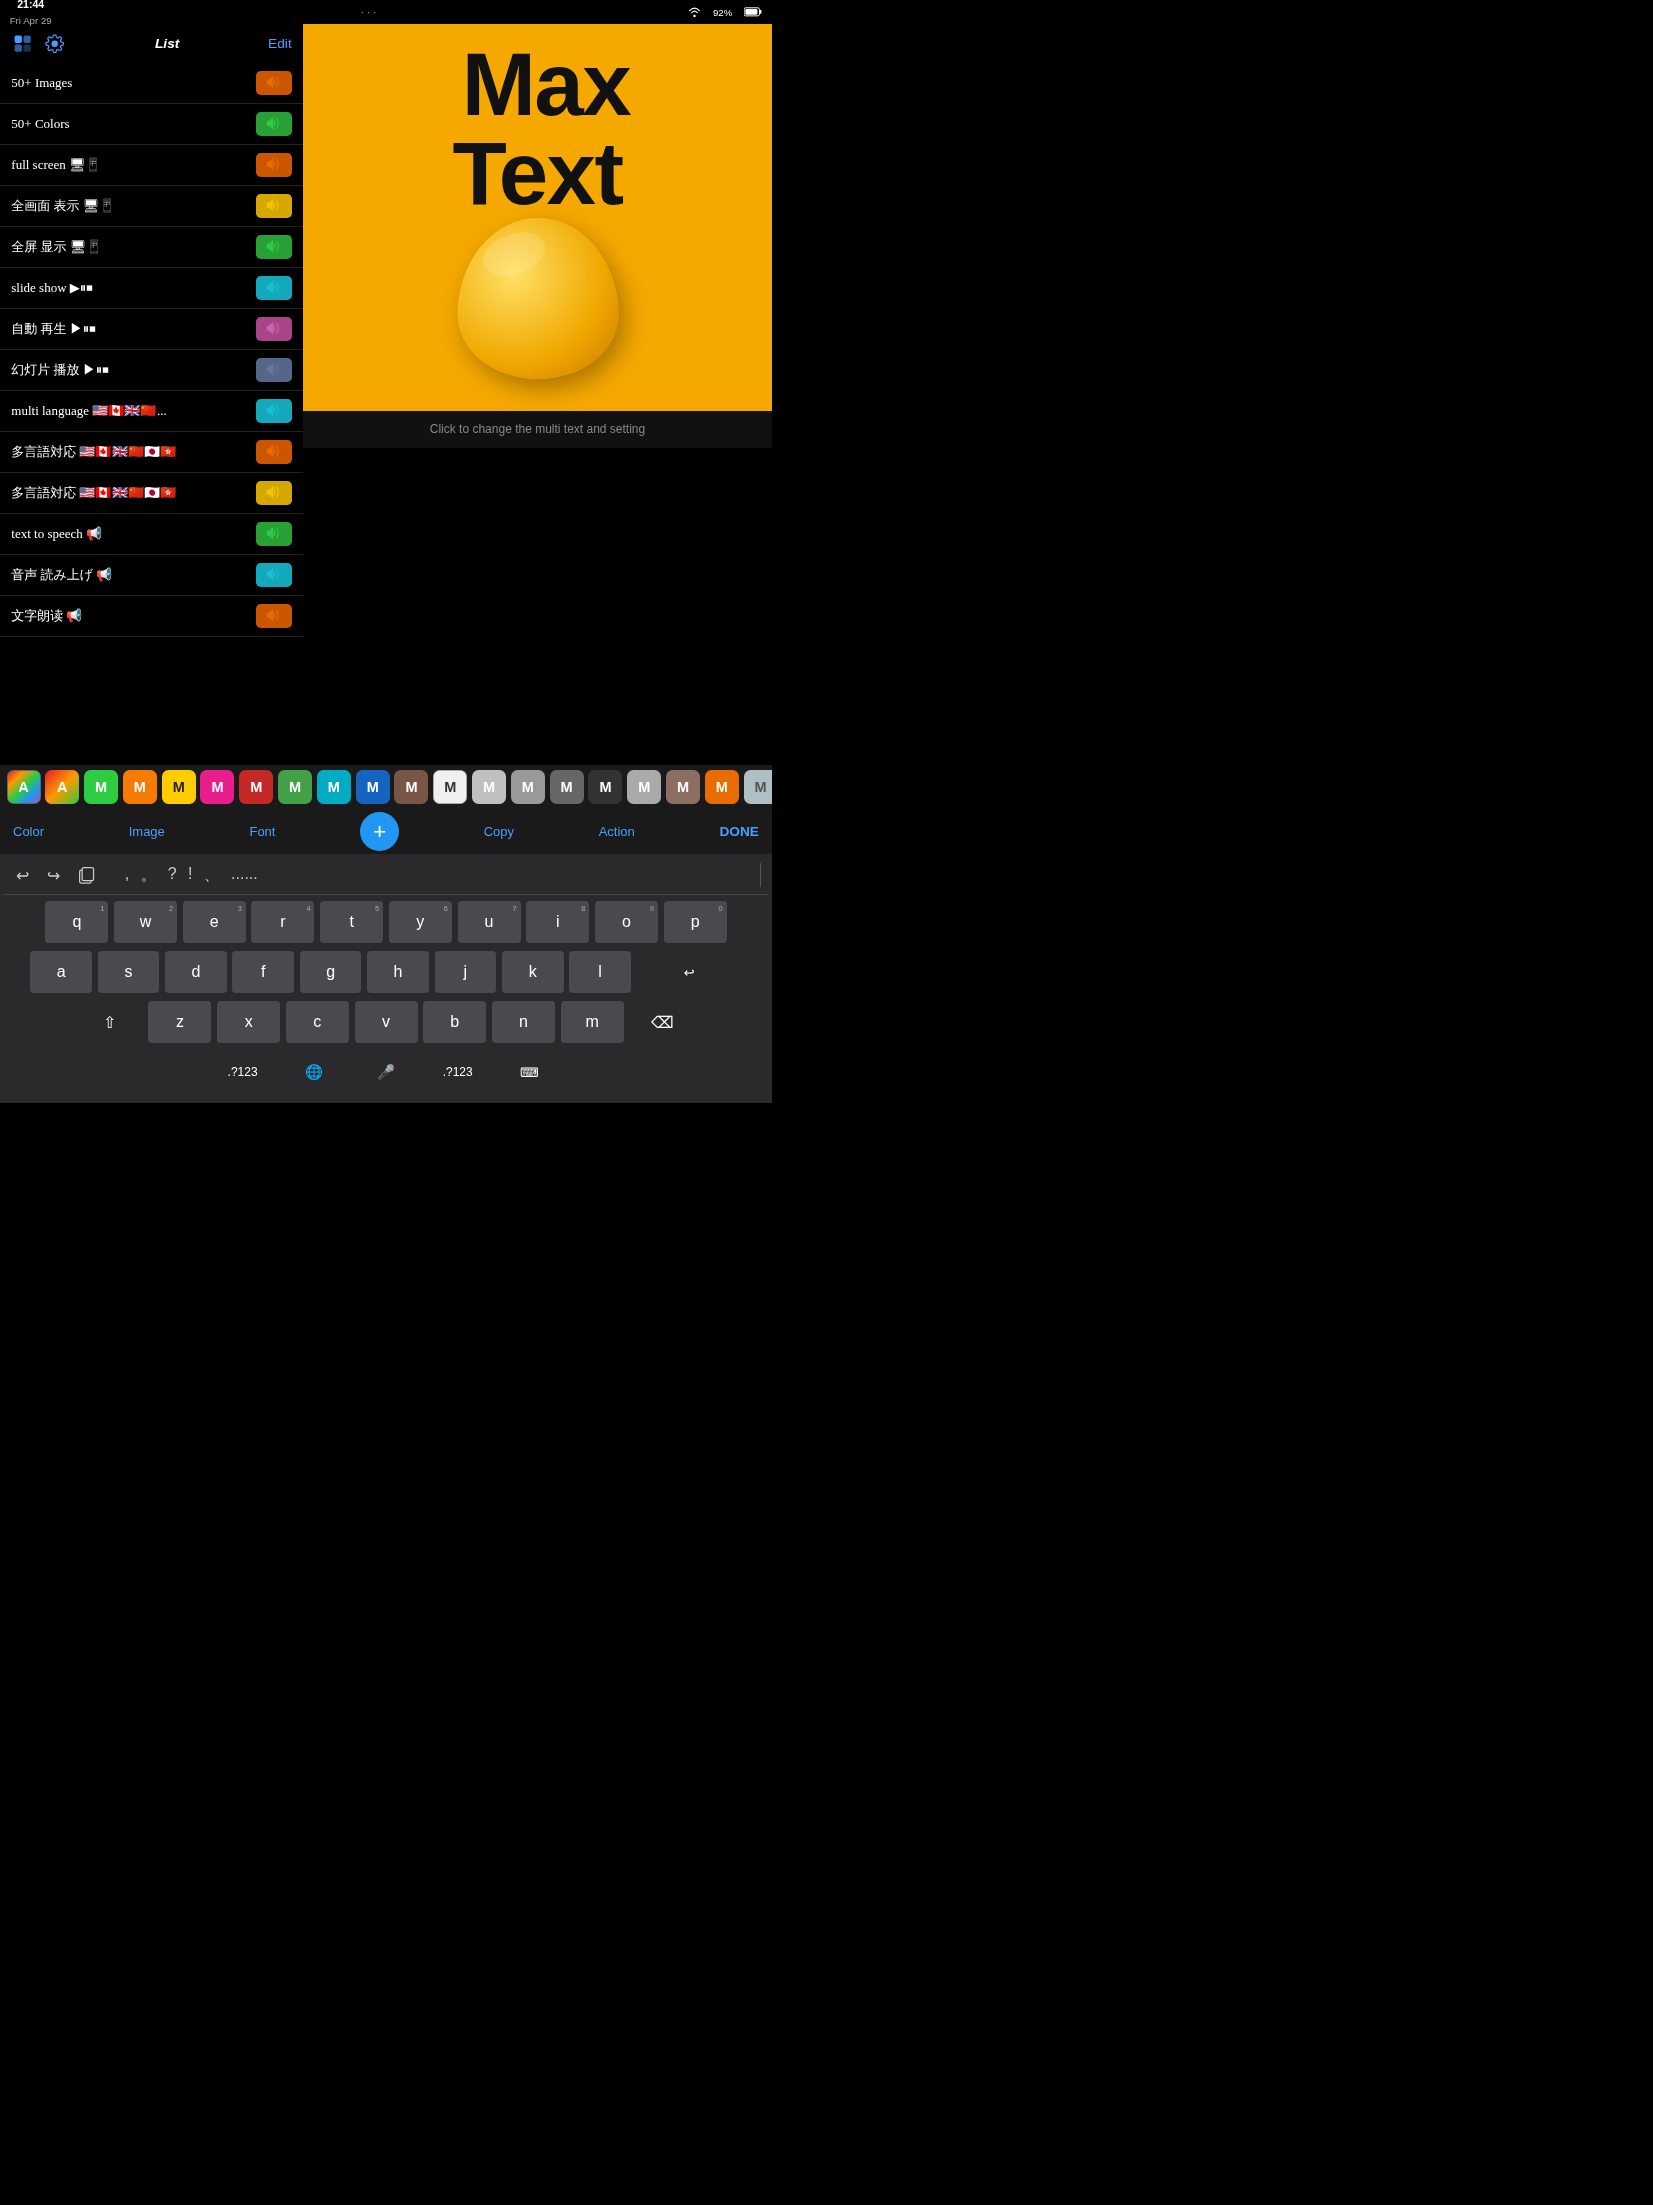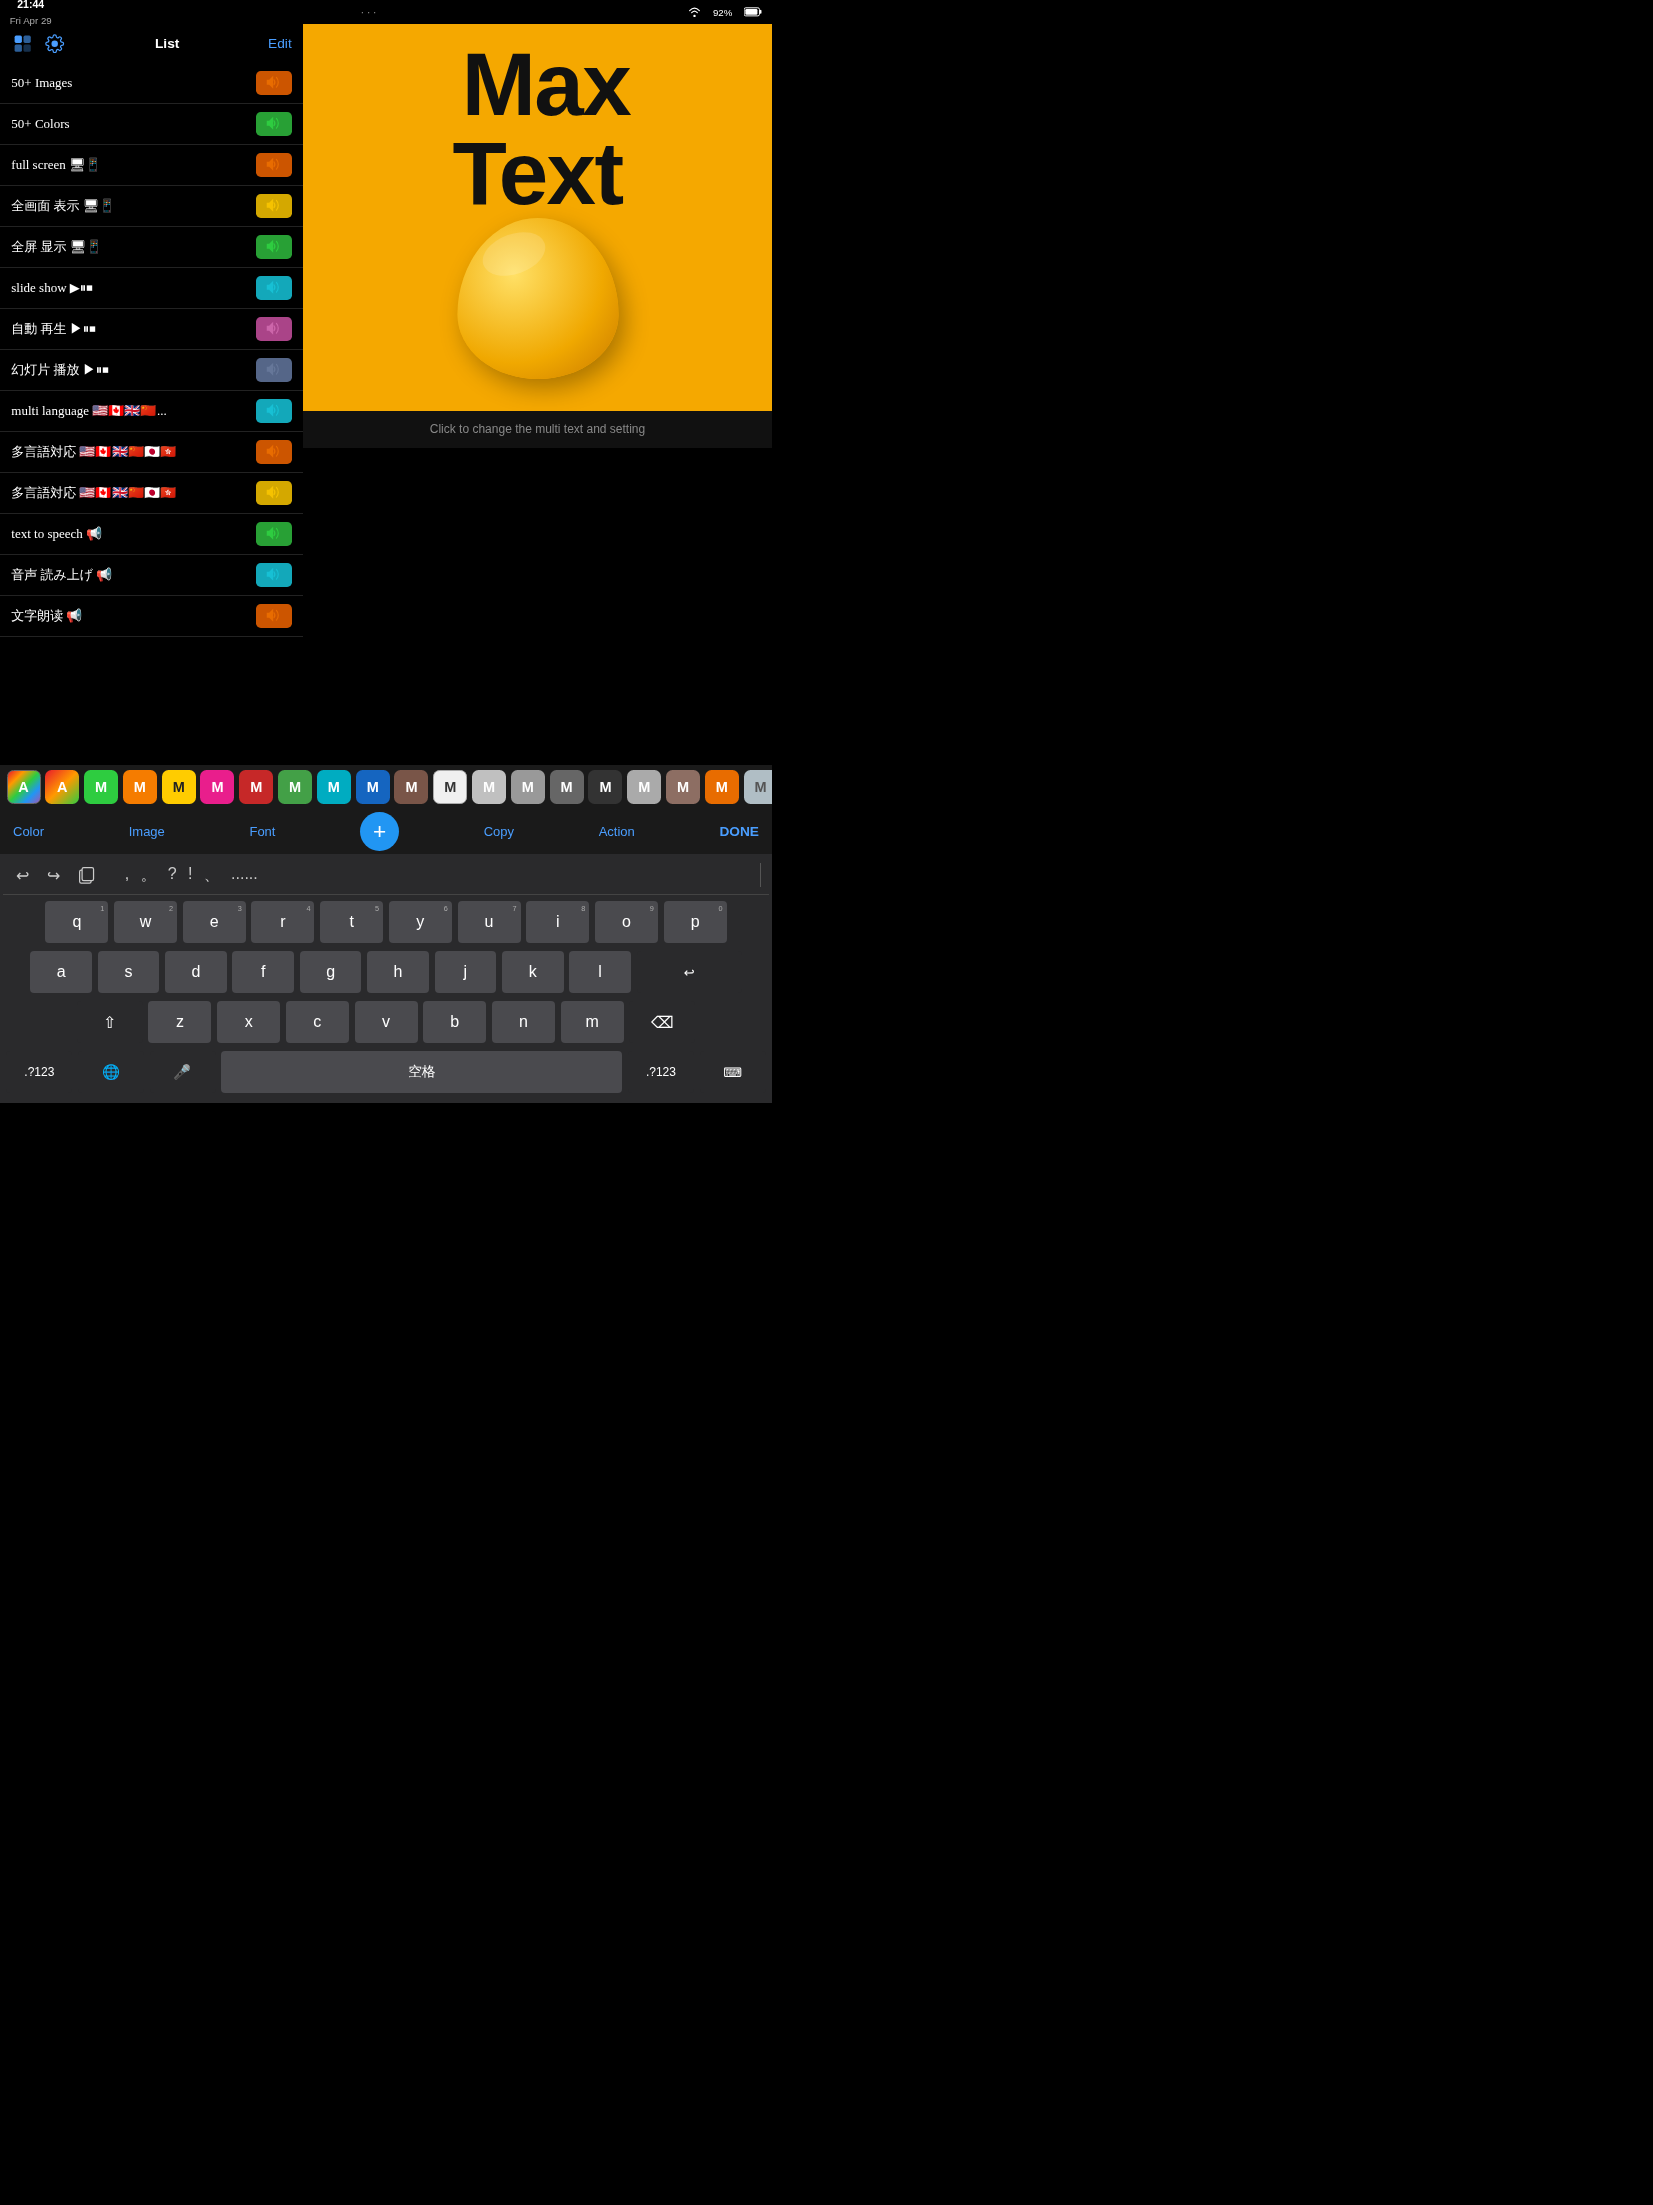--- a/index.html
+++ b/index.html
@@ -83,20 +83,21 @@
       align-items: center;
       justify-content: center;
     }
 
     .sidebar-title {
       flex: 1;
       text-align: center;
       color: #fff;
       font-size: 13.7px;
       font-weight: 600;
+      font-style: italic;
     }
 
     .sidebar-edit {
       color: #4a9eff;
       font-size: 13.7px;
     }
 
     .list-area {
       flex: 1;
       overflow-y: auto;
@@ -730,21 +731,20 @@
           <div class="key">b</div>
           <div class="key">n</div>
           <div class="key">m</div>
           <div class="key-delete">⌫</div>
         </div>
 
       <div class="kb-row" id="kb-row-4">
           <div class="key-123">.?123</div>
           <div class="key-globe">🌐</div>
           <div class="key-mic">🎤</div>
-          <div class="key-space">空格</div>
           <div class="key-123">.?123</div>
           <div class="key-hide">⌨</div>
         </div>
     </div>
   </div>
 
 </div>
 
 
 </body></html>

